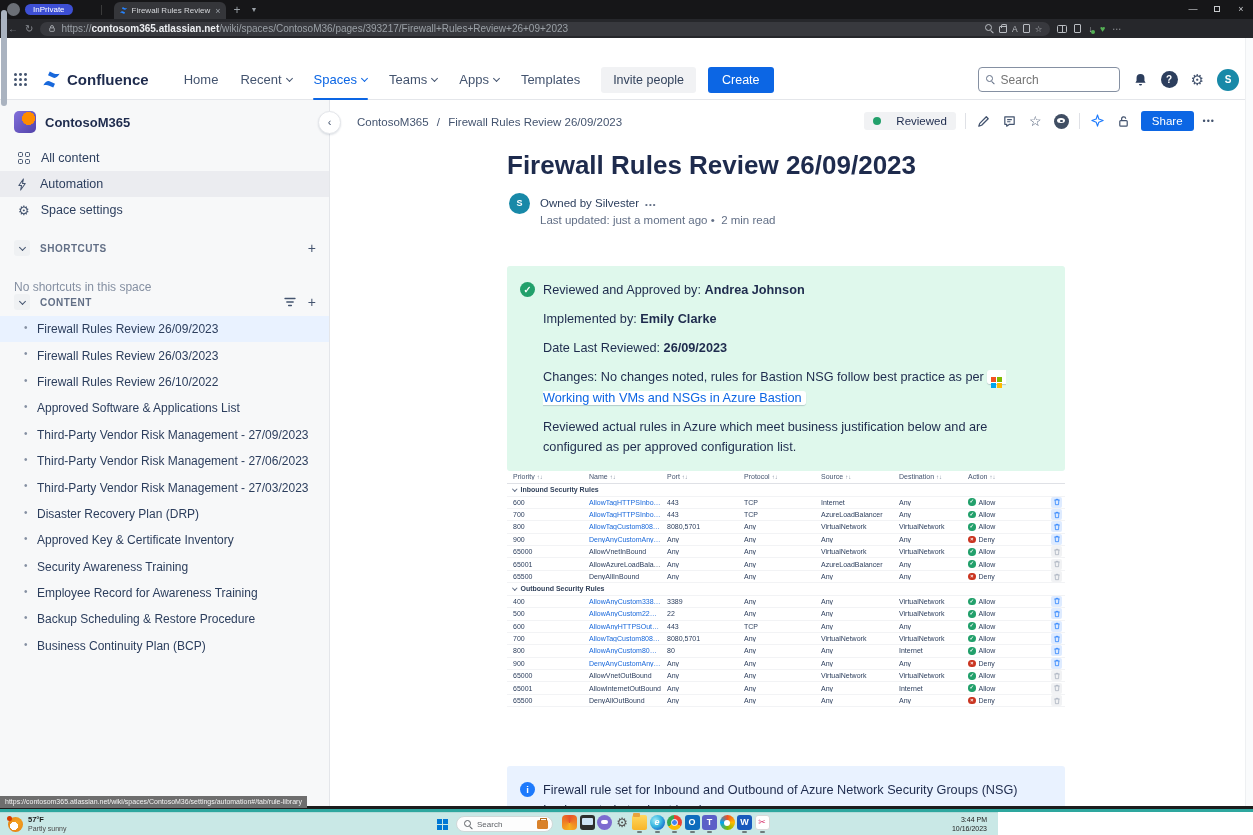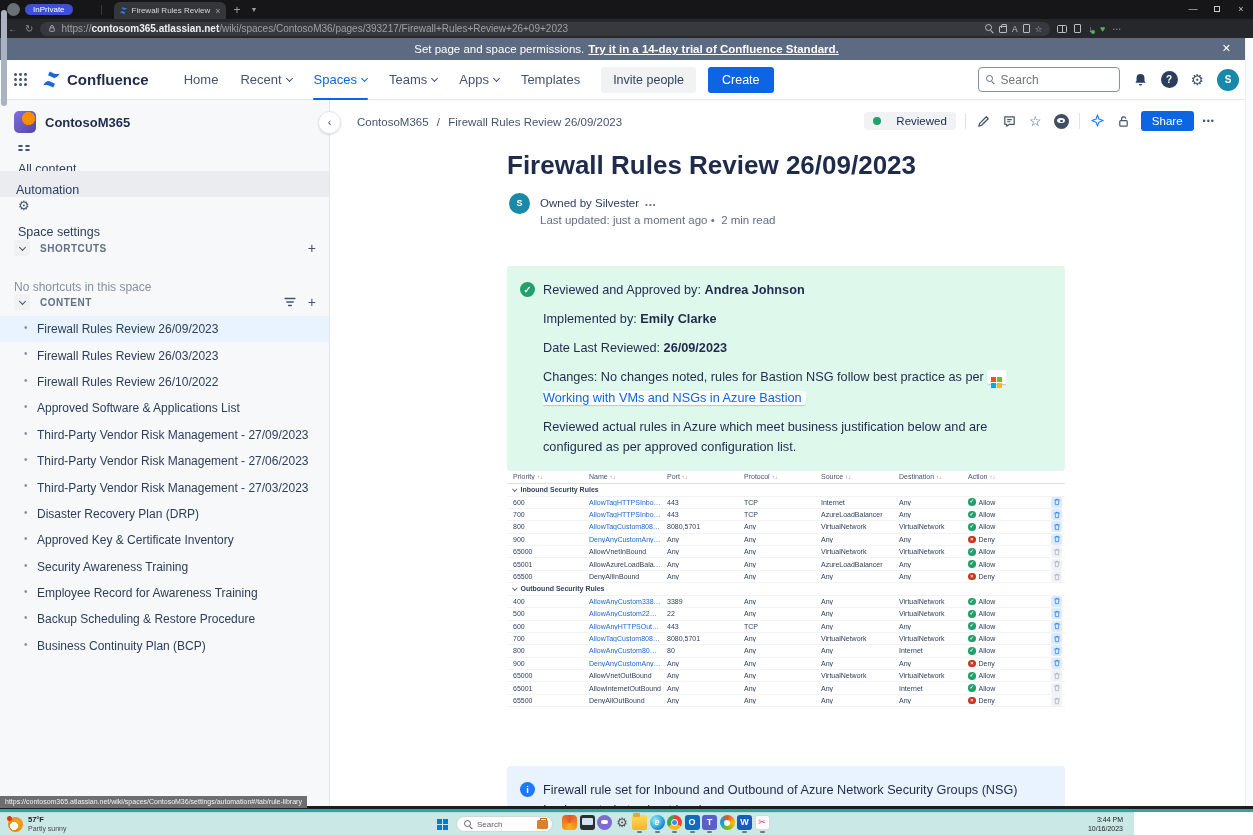--- a/index.html
+++ b/index.html
@@ -64,21 +64,21 @@
   .gearglyph { font-size:15px; color:#44546f; line-height:17px; }
   .avatar { width:22px; height:22px; border-radius:50%; background:#1889a8; color:#fff; font-size:10px; font-weight:bold; text-align:center; line-height:22px; }
 
   
   .main { position:absolute; left:0; top:100px; width:1253px; height:708px; }
   .sidebar { position:absolute; left:0; top:0; width:330px; height:708px; background:#f7f8f9; border-right:1px solid #e4e6ea; overflow:hidden; }
   .space-head { position:absolute; left:14px; top:11px; display:flex; align-items:center; gap:9px; }
   .space-icon { width:22px; height:22px; border-radius:5px; background:radial-gradient(circle at 66% 34%, #ff8b00 0 31%, rgba(0,0,0,0) 32%), linear-gradient(135deg,#8270db,#5243aa); }
   .space-name { font-size:13px; font-weight:bold; color:#1e2b4d; }
   .collapse-btn { position:absolute; left:318px; top:11px; width:23px; height:23px; border-radius:50%; background:#fff; border:1px solid #e4e6ea; box-shadow:0 1px 2px rgba(9,30,66,.12); color:#44546f; font-size:11px; text-align:center; line-height:21px; z-index:5; }
-  .side-item { position:absolute; left:0; width:330px; height:26px; display:flex; padding-left:18px; gap:11px; font-size:12.5px; color:#2c3e5d;flex-direction:column; }
+  .side-item { position:absolute; left:0; width:330px; height:26px; display:flex; align-items:center; padding-left:18px; gap:11px; font-size:12.5px; color:#2c3e5d; }
   .side-item.active { background:#ebecf0;padding-left:16px; }
   .grid4 { width:12px; height:12px; display:grid; grid-template-columns:1fr 1fr; gap:2px; }
   .grid4 span { border:1.2px solid #44546f; border-radius:1.5px; }
   .sec-head { position:absolute; left:0; width:330px; height:18px; display:flex; align-items:center; padding:0 14px; gap:10px; }
   .chevbox { width:16px; height:16px; border-radius:3px; background:#eff1f3; display:flex; align-items:center; justify-content:center; color:#44546f; }
   .chevbox .chev { margin:0 0 2px 0; }
   .sec-label { font-size:10px; font-weight:bold; letter-spacing:.5px; color:#626f86; }
   .sec-actions { margin-left:auto; display:flex; align-items:center; gap:12px; color:#44546f; }
   .plus { font-size:14px; line-height:14px; color:#44546f; }
   .empty-note { position:absolute; left:14px; font-size:12px; color:#8590a2; }
@@ -144,21 +144,21 @@
   .trashbtn.readonly { background:#f1f2f4; color:#a5adba; }
 
   
   .pg-scroll { position:absolute; left:1245px; top:38px; width:8px; height:768px; background:#fafbfc; border-left:1px solid #eef0f2; }
   .pg-thumb { position:absolute; left:1px; top:10px; width:6px; height:96px; background:#aab3c0; border-radius:3px; }
   .status-tip { position:absolute; left:0; top:796px; height:12px; background:#6e6e6e; color:#f2f2f2; font-size:7px; line-height:12px; padding:0 5px; z-index:6; white-space:nowrap; }
   .win-edge { position:absolute; left:0; top:806px; width:1253px; height:3px; background:#1c1c1c; }
   .desk-strip { position:absolute; left:0; top:809px; width:1253px; height:3px; background:#2ea79f; }
 
   
-  .taskbar { position:absolute; left:0; top:812px; width:1134px; height:23px; background:#c9e8e6; border-top:1px solid #b5dbd9; }
+  .taskbar { position:absolute; left:0; top:812px; width:998px; height:23px; background:#c9e8e6; border-top:1px solid #b5dbd9; }
   .weather { position:absolute; left:8px; top:2px; display:flex; gap:5px; align-items:center; }
   .wic { width:15px; height:15px; border-radius:50%; background:radial-gradient(circle at 40% 60%, #fff 0 30%, rgba(0,0,0,0) 31%), radial-gradient(circle at 60% 40%, #f6a623, #e07b12); position:relative; }
   .wic::after { content:""; position:absolute; left:-1px; top:-1px; width:5px; height:5px; border-radius:50%; background:#d83b01; }
   .wtemp { font-size:7.5px; font-weight:bold; color:#1b1b1b; line-height:9px; }
   .wdesc { font-size:7px; color:#4a4a4a; line-height:9px; }
   .startbtn { position:absolute; left:437px; top:6px; width:11px; height:11px; display:grid; grid-template-columns:1fr 1fr; gap:1px; }
   .startbtn span { background:#0078d4; }
   .tb-search { position:absolute; left:456px; top:3px; width:97px; height:16px; background:#fdfdfd; border:1px solid #cfd8d8; border-radius:8px; display:flex; align-items:center; padding:0 4px 0 7px; gap:5px; color:#5f6368; }
   .tb-search .ph { font-size:8px; color:#5f6368; flex:1; }
   .briefcase { width:11px; height:9px; background:#d9822b; border-radius:1.5px; position:relative; }
@@ -228,25 +228,20 @@
       <span class="ufic mini-rect"></span>
       <span class="ufic">☆</span>
     </div>
     <span class="toolic mini-split"></span>
     <span class="toolic mini-rect"></span>
     <span class="toolic mini-dl">↓</span>
     <span class="toolic" style="color:#54b054;">♥</span>
     <span class="toolic">⋯</span>
   </div>
 
-  <div class="banner">
-    <span>Set page and space permissions.</span>
-    <a href="#">Try it in a 14-day trial of Confluence Standard.</a>
-    <span class="banner-close">✕</span>
-  </div>
 
   <div class="conf-nav">
     <div class="appgrid">
         <span></span>
         <span></span>
         <span></span>
         <span></span>
         <span></span>
         <span></span>
         <span></span>

